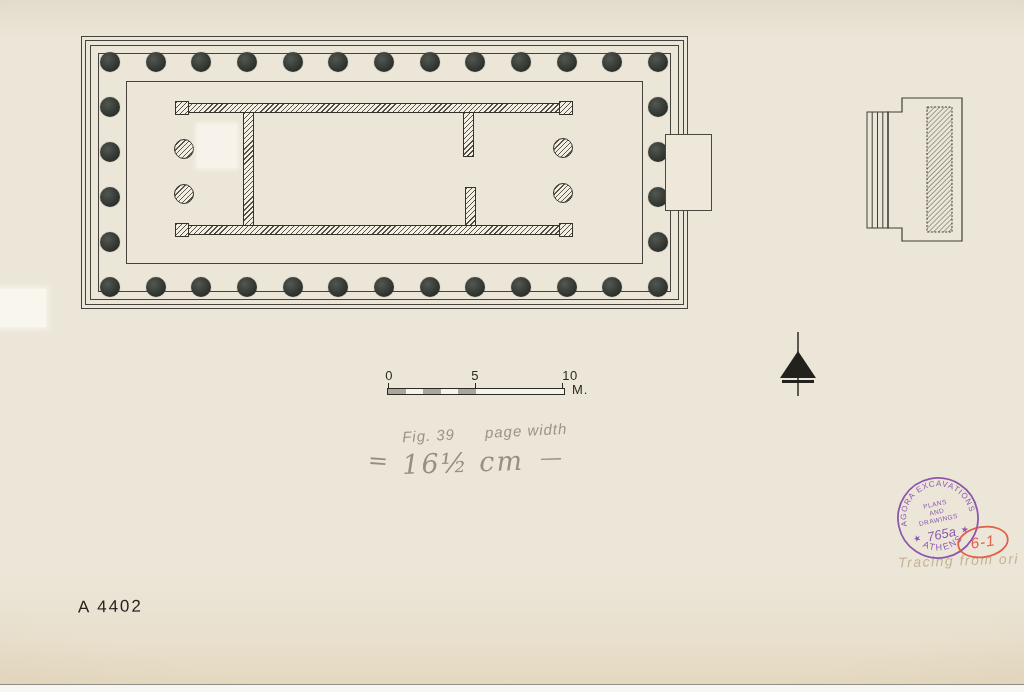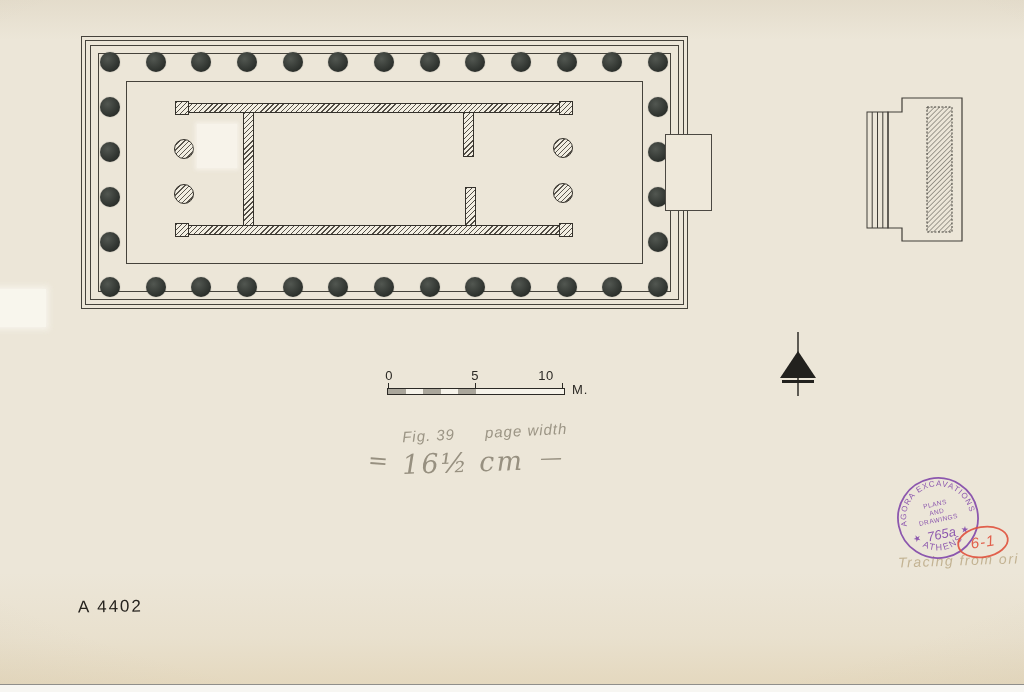--- a/index.html
+++ b/index.html
@@ -121,21 +121,21 @@
       <line x1="12.2" y1="20" x2="12.2" y2="136"></line>
       <line x1="17.5" y1="20" x2="17.5" y2="136"></line>
       <line x1="22.8" y1="20" x2="22.8" y2="136"></line>
     </g>
     <rect x="67" y="15" width="25" height="125" fill="url(#hatchP)" stroke="#3c3a34" stroke-width="1" stroke-dasharray="2,1.6"></rect>
   </svg>
 
   <div id="scalebar">
     <span class="ticklabel" style="left:3px;">0</span>
     <span class="ticklabel" style="left:89px;">5</span>
-    <span class="ticklabel" style="left:160px;">10</span>
+    <span class="ticklabel" style="left:184px;">10</span>
     <span class="tick" style="left:2px;"></span>
     <span class="tick" style="left:89px;"></span>
     <span class="tick" style="left:176px;"></span>
     <div class="bar">
         <div class="seg" style="width: 17.6px; background: rgb(170, 166, 155);"></div>
         <div class="seg" style="width: 17.6px; background: rgb(246, 243, 234);"></div>
         <div class="seg" style="width: 17.6px; background: rgb(170, 166, 155);"></div>
         <div class="seg" style="width: 17.6px; background: rgb(246, 243, 234);"></div>
         <div class="seg" style="width: 17.6px; background: rgb(170, 166, 155);"></div>
         <div class="seg" style="width: 88px; background: rgb(246, 243, 234);"></div>

